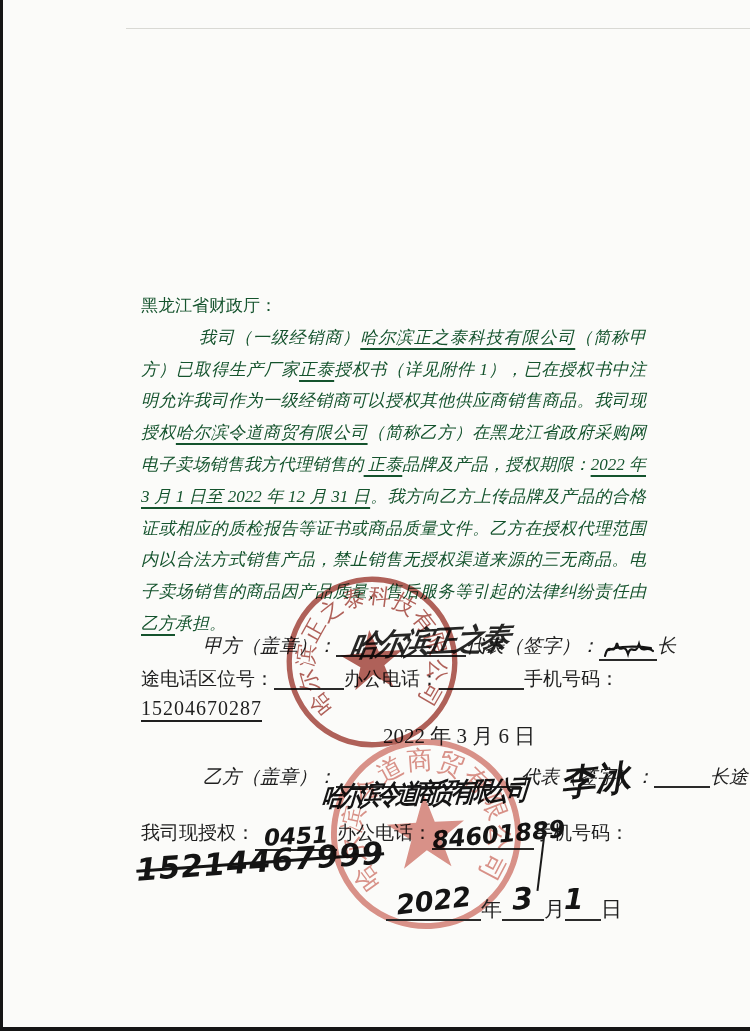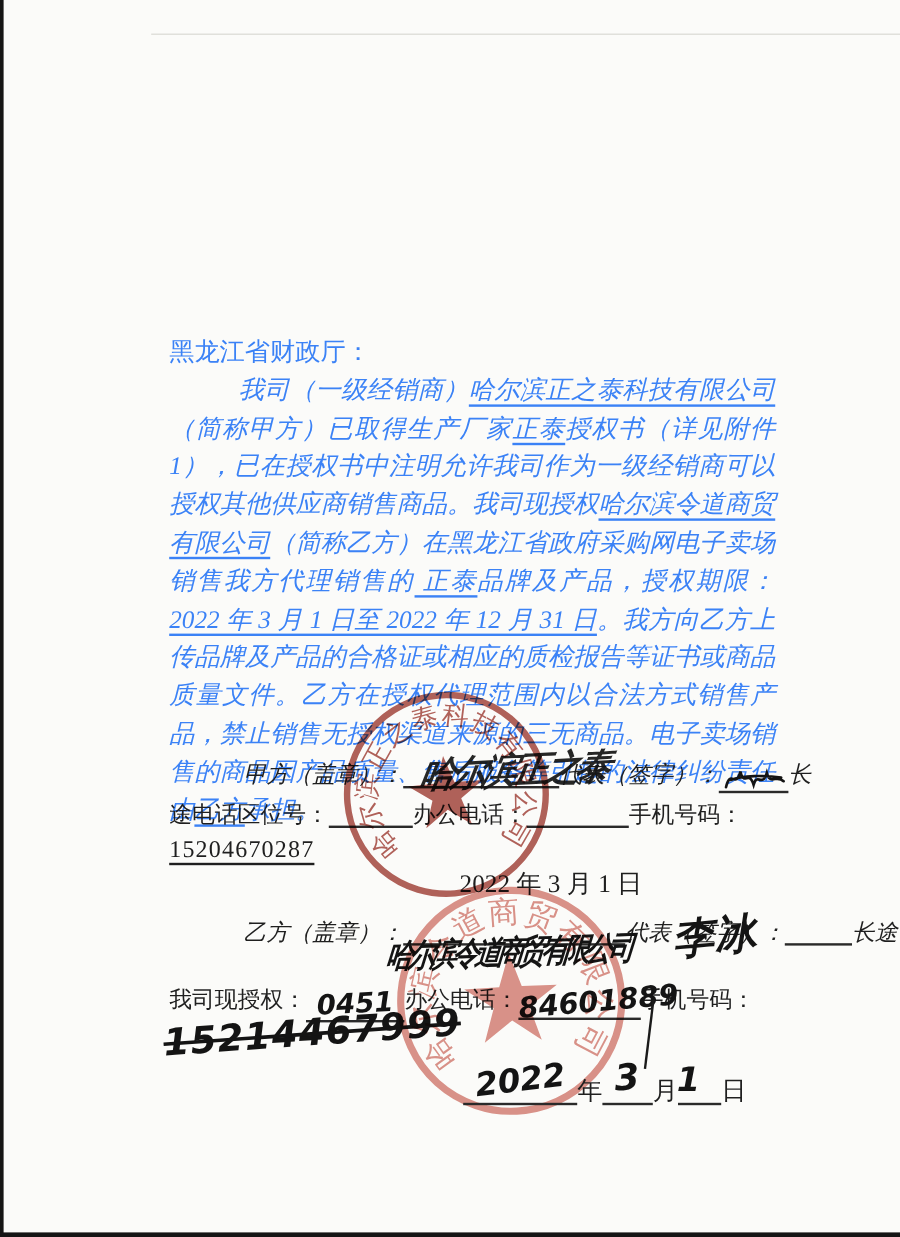--- a/index.html
+++ b/index.html
@@ -11,22 +11,22 @@
   }
   .edge-left{position:absolute;left:0;top:0;width:3px;height:100%;background:#151515;}
   .edge-bottom{position:absolute;left:0;bottom:0;width:100%;height:4px;background:#151515;}
   .edge-topline{position:absolute;left:126px;top:28px;width:624px;height:1px;background:#d9d9d4;}
 
   .title{
     position:absolute;top:180px;left:141px;width:504px;
     text-align:center;font-size:21px;font-weight:bold;letter-spacing:.5px;color:#1d1d1d;
   }
   .bodytext{
-    position:absolute;top:278px;left:141px;width:505px;
-    font-size:21px;line-height:31.8px;text-align:justify;color:#3b82f6;
+    position:absolute;top:290px;left:141px;width:505px;
+    font-size:17px;line-height:31.8px;text-align:justify;color:#14532d;
   }
   .bodytext .para{text-indent:58px;margin:0;font-style:italic;}
   .salutation{margin:0;}
   .u{text-decoration:underline;text-underline-offset:5px;text-decoration-thickness:1.5px;}
 
   .sigline{position:absolute;white-space:nowrap;font-size:19px;color:#1f1f1f;}
   .indent{padding-left:62px;font-style:italic;}
   .blank{display:inline-block;border-bottom:2px solid #2a2a2a;height:22px;vertical-align:-5px;}
   .num{font-size:20px;letter-spacing:1px;}
 
@@ -91,21 +91,21 @@
           <path d="M2,19 C6,3 10,21 14,6 C17,19 21,4 25,17 C28,6 32,20 36,7 C39,18 44,8 50,14 M6,13 C16,9 34,9 48,11" fill="none" stroke="#141414" stroke-width="2.2" stroke-linecap="round"></path>
         </svg></span><span>长</span>
   </div>
   <div class="sigline" style="top:666px;left:141px;">
     <span>途电话区位号：</span><span class="blank" style="width:70px;"></span><span>办公电话：</span><span class="blank" style="width:85px;"></span><span>手机号码：</span>
   </div>
   <div class="sigline" style="top:697px;left:141px;">
     <span class="u num">15204670287</span>
   </div>
 
-  <div class="typed-date">2022 年 3 月 1 日</div>
+  <div class="typed-date">2022 年 3 月 6 日</div>
 
   <div class="sigline indent" style="top:764px;left:141px;">
     <span>乙方（盖章）：</span><span class="blank" style="width:185px;"></span><span>代表（签字）：</span><span class="blank" style="width:56px;"></span><span>长途</span>
   </div>
   <div class="sigline" style="top:820px;left:141px;">
     <span>我司现授权：</span><span class="blank" style="width:82px;"><span class="fill hand">0451</span></span><span>办公电话：</span><span class="blank" style="width:102px;"><span class="fill hand" style="font-size:24px;transform:rotate(-5deg);">84601889</span></span><span>手机号码：</span>
   </div>
 
   <div class="hw-struck hand">15214467999</div>
   <div class="pen-tail"></div>

